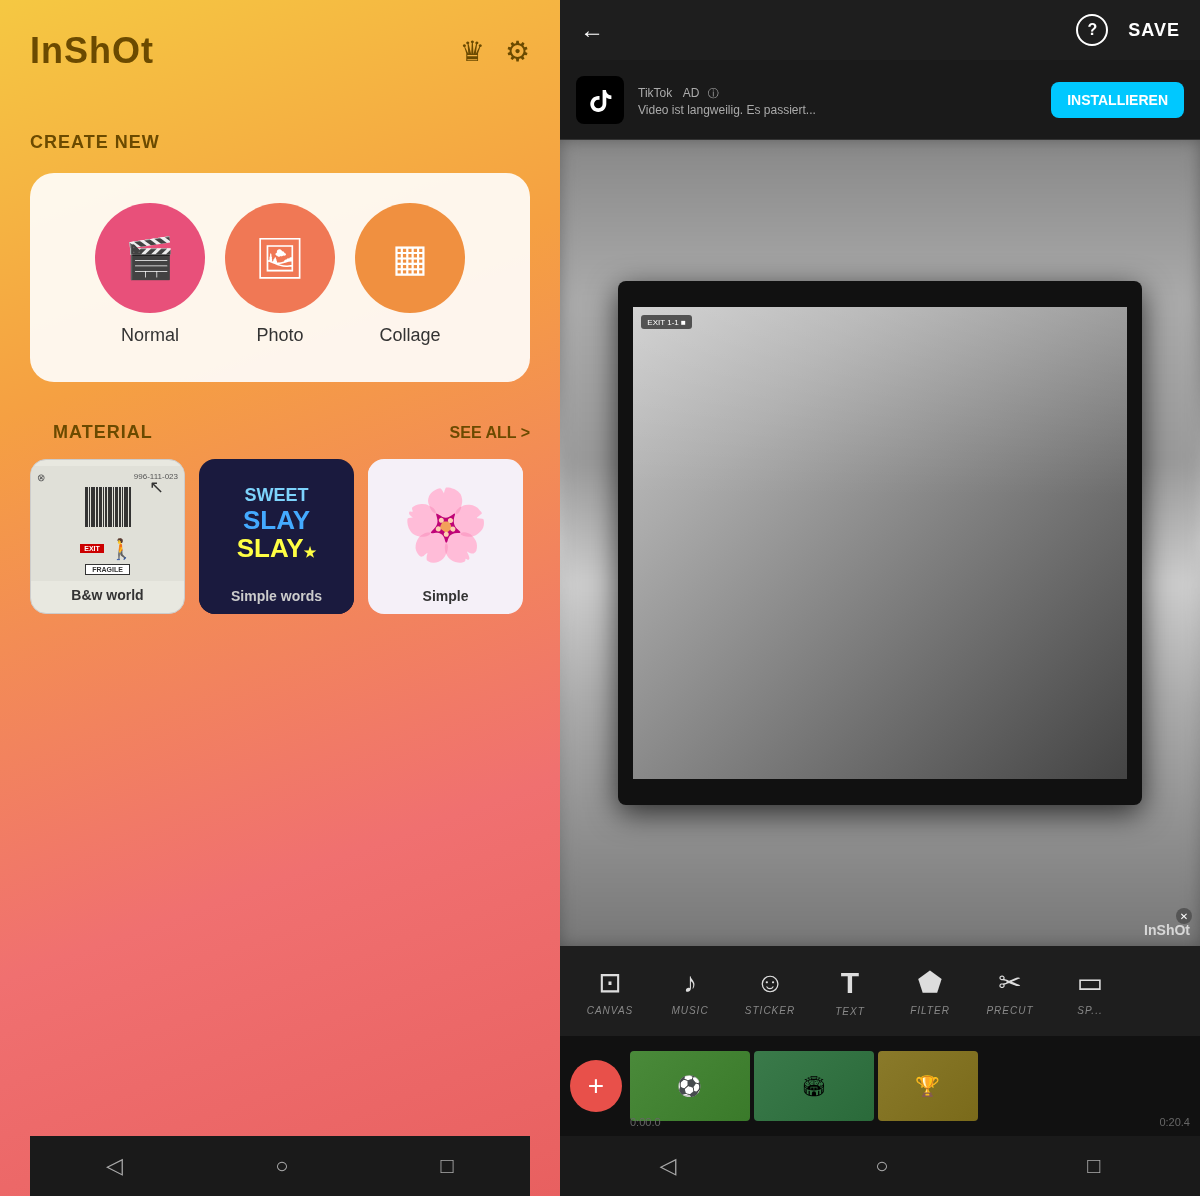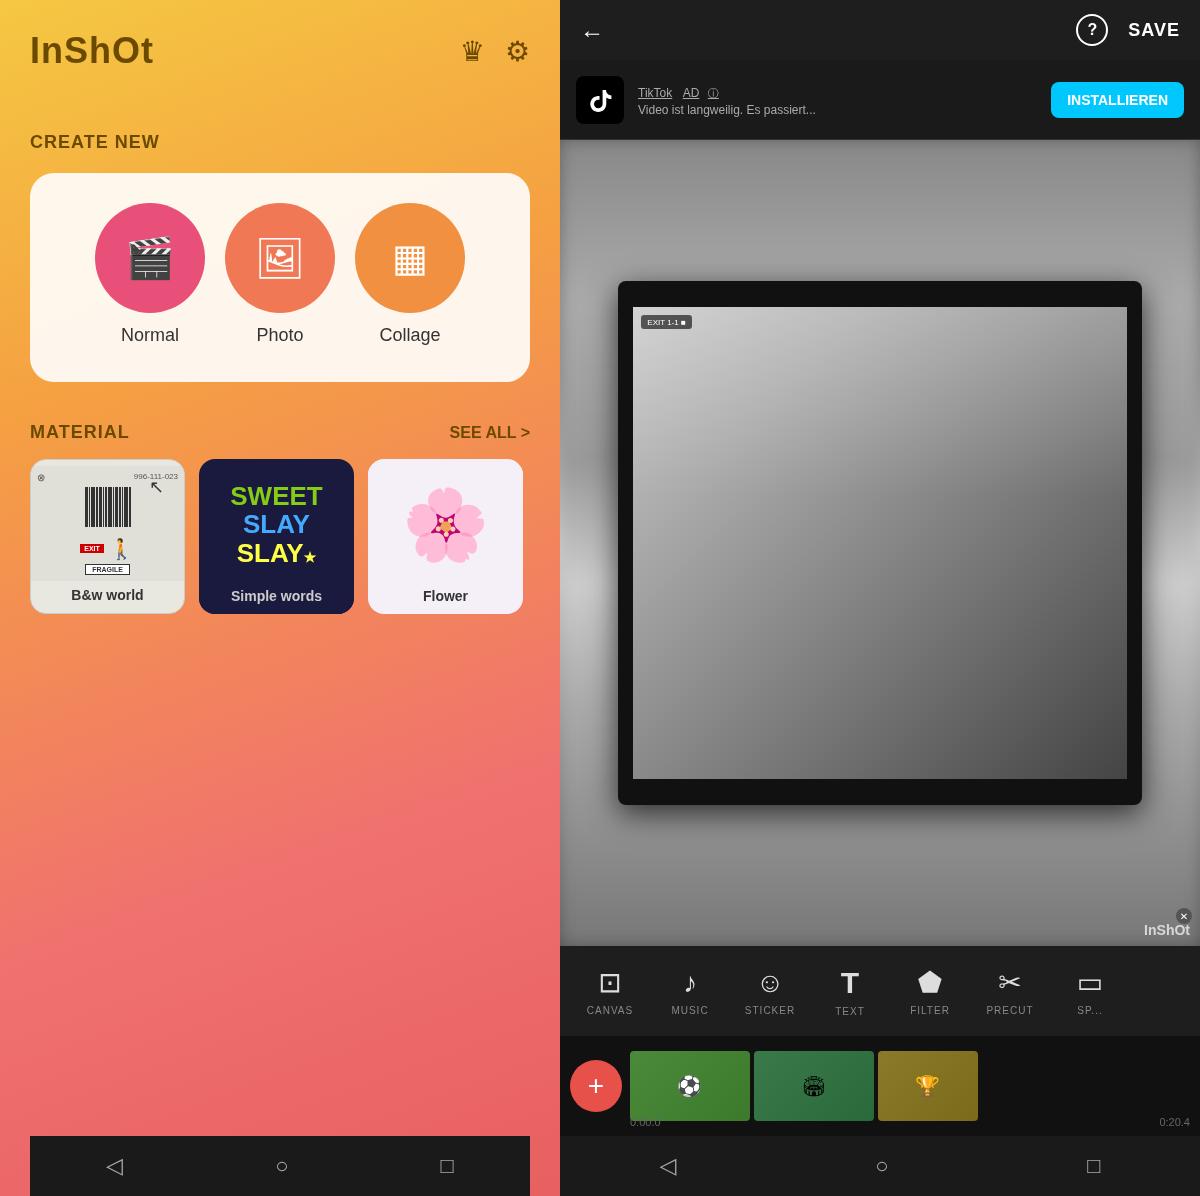--- a/index.html
+++ b/index.html
@@ -111,20 +111,21 @@
       justify-content: space-between;
       align-items: center;
       margin-bottom: 16px;
     }
 
     .material-label {
       font-size: 18px;
       font-weight: 800;
       color: #6b4a00;
       letter-spacing: 1px;
+      margin-left: 23px;
     }
 
     .see-all-btn {
       font-size: 16px;
       font-weight: 600;
       color: #6b4a00;
       cursor: pointer;
     }
 
     .material-items {
@@ -178,21 +179,21 @@
       padding: 10px;
     }
 
     .sw-text {
       font-family: Arial Black, sans-serif;
       font-weight: 900;
       text-align: center;
       line-height: 1.1;
     }
 
-    .sw-sweet { font-size: 26px; color: #84cc16; }
+    .sw-sweet { font-size: 18px; color: #7dd3fc; }
     .sw-cool { font-size: 26px; color: #4af; }
     .sw-slay { font-size: 26px; color: #ff4; }
     .sw-star { color: #ff4; font-size: 14px; }
 
     .bottom-nav {
       height: 60px;
       background: #1a1a1a;
       display: flex;
       align-items: center;
       justify-content: space-around;
@@ -287,21 +288,20 @@
     .ad-title {
       color: white;
       font-size: 16px;
       font-weight: bold;
     }
 
     .ad-title span {
       color: #aaa;
       font-size: 12px;
       font-weight: normal;
-      text-decoration: underline;
     }
 
     .ad-subtitle {
       color: #aaa;
       font-size: 12px;
       margin-top: 2px;
     }
 
     .ad-install-btn {
       background: #00c8ff;
@@ -439,20 +439,21 @@
     .tool-icon {
       font-size: 28px;
       color: #ddd;
     }
 
     .tool-label {
       font-size: 10px;
       color: #888;
       letter-spacing: 1px;
       text-transform: uppercase;
+      font-style: italic;
     }
 
     .timeline-bar {
       height: 100px;
       background: #111;
       display: flex;
       align-items: center;
       padding: 0 10px;
       gap: 8px;
       position: relative;
@@ -697,21 +698,21 @@
             <div class="sw-slay">SLAY<span class="sw-star">★</span></div>
           </div>
         </div>
         <div class="material-item-label" style="color:#ccc; background:#1a1a3e;">Simple words</div>
       </div>
 
       <div class="material-item material-item-flower">
         <div class="flower-thumbnail">
           <span class="flower-emoji">🌸</span>
         </div>
-        <div class="material-item-label">Flower</div>
+        <div class="material-item-label">Simple</div>
       </div>
     </div>
   </div>
 
   <div class="bottom-nav">
     <span class="nav-icon">◁</span>
     <span class="nav-icon">○</span>
     <span class="nav-icon">□</span>
   </div>
 </div>

